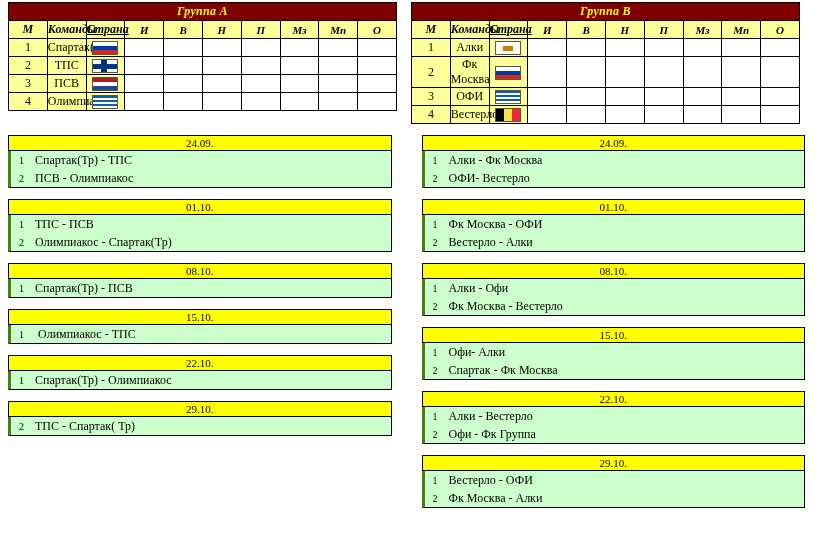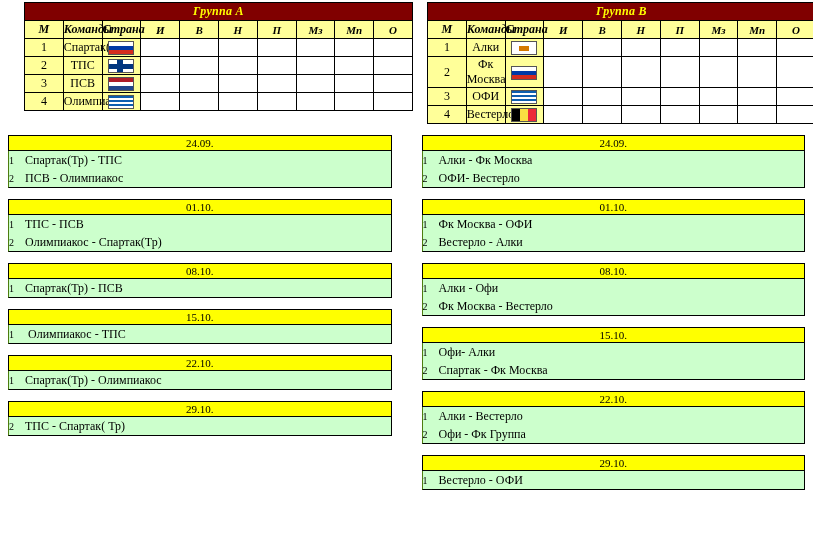--- a/index.html
+++ b/index.html
@@ -24,21 +24,20 @@
     padding: 2px 8px 0 8px;
     box-sizing: border-box;
   }
   .group-block {
     width: 389px;
   }
   table.standings {
     border-collapse: collapse;
     width: 100%;
     table-layout: fixed;
-    margin-left: 16px;
   }
   table.standings td, table.standings th {
     border: 1px solid #000000;
     font-size: 12px;
     padding: 0;
     height: 17px;
     text-align: center;
     vertical-align: middle;
   }
   .group-title {
@@ -51,21 +50,21 @@
   }
   .hdr {
     background: #ffff99;
     font-weight: bold;
     font-style: italic;
     font-size: 11px;
   }
   .hdr.small { font-size: 11px; }
   .col-m { width: 22px; }
   .col-team { width: 150px; }
-  .col-country { width: 62px; }
+  .col-country { width: 62px; text-decoration: underline; }
   .col-stat { width: 22px; }
   .cell-num {
     background: #ffff99;
     font-size: 11px;
     text-align: left;
     padding-left: 4px;
   }
   .cell-team {
     background: #ffff99;
     font-size: 12px;
@@ -132,26 +131,26 @@
     background: #ffff00;
     border: 1px solid #000000;
     text-align: center;
     font-size: 11px;
     height: 14px;
     line-height: 14px;
     font-weight: normal;
   }
   .match {
     background: #ccffcc;
-    border-left: 1px solid #4d7c0f;
+    border-left: 3px solid #4d7c0f;
     border-right: 1px solid #000000;
     font-size: 12px;
     height: 18px;
     line-height: 18px;
-    padding-left: 0;
+    padding-left: 8px;
     white-space: nowrap;
     overflow: hidden;
   }
   .match:last-child {
     border-bottom: 1px solid #000000;
   }
   .match .mno {
     display: inline-block;
     width: 16px;
     font-size: 10px;
@@ -359,17 +358,18 @@
         <div class="match"><span class="mno">2</span><span>Спартак - Фк Москва</span></div>
       </div>
       <div class="round">
         <div class="round-date">22.10.</div>
         <div class="match"><span class="mno">1</span><span>Алки - Вестерло</span></div>
         <div class="match"><span class="mno">2</span><span>Офи - Фк Группа</span></div>
       </div>
       <div class="round">
         <div class="round-date">29.10.</div>
         <div class="match"><span class="mno">1</span><span>Вестерло - ОФИ</span></div>
+        <div class="match"><span class="mno">2</span><span>Фк Москва - Алки</span></div>
       </div>
     </div>
 
   </div>
 </div>
 
 </body></html>

